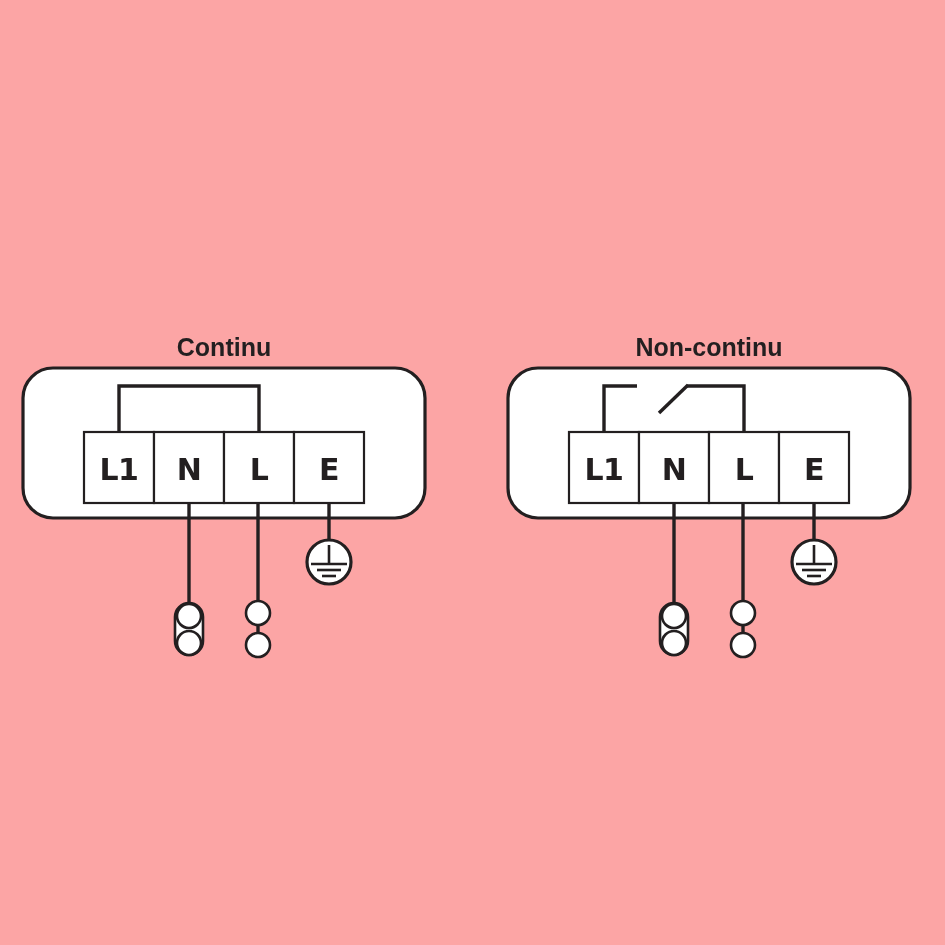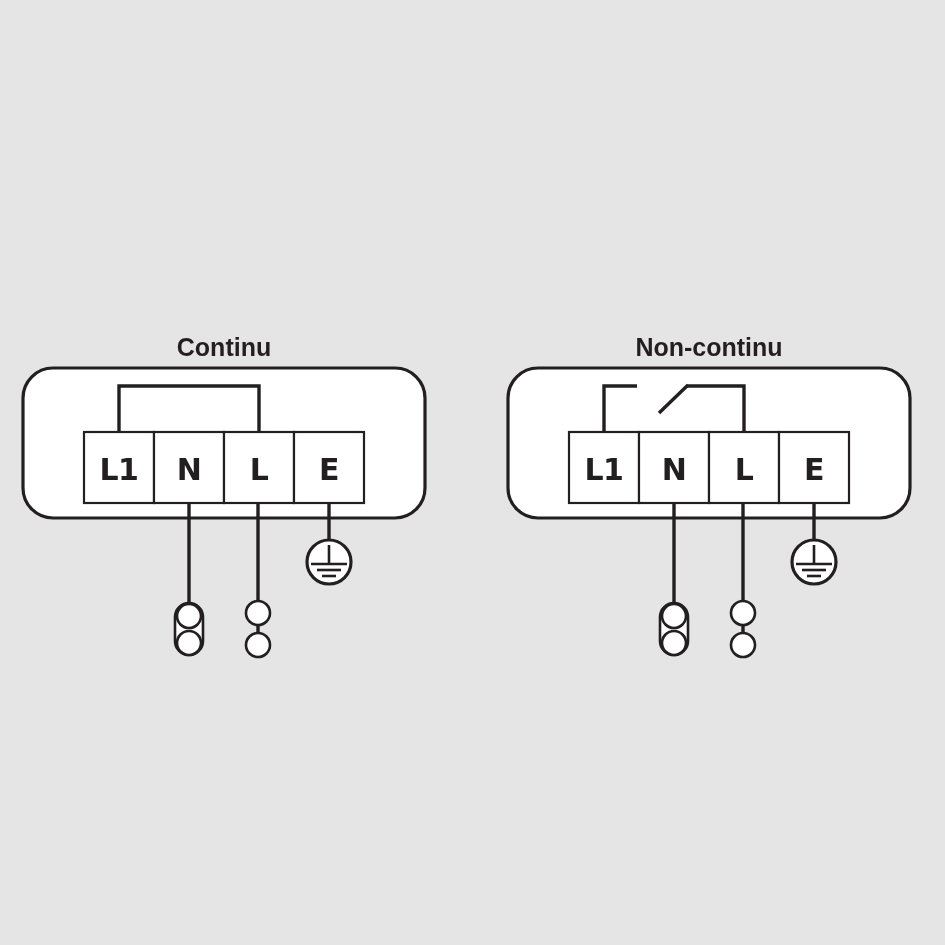--- a/index.html
+++ b/index.html
@@ -11,21 +11,21 @@
   body {
     width: 945px;
     height: 945px;
     font-family: "Liberation Sans", sans-serif;
     overflow: hidden;
   }
   #canvas {
     position: relative;
     width: 945px;
     height: 945px;
-    background: #e5e5e5;
+    background: #fca5a5;
   }
   svg.diagram-svg {
     position: absolute;
     top: 0;
     left: 0;
     width: 945px;
     height: 945px;
     display: block;
   }
   .enclosure-outline {

